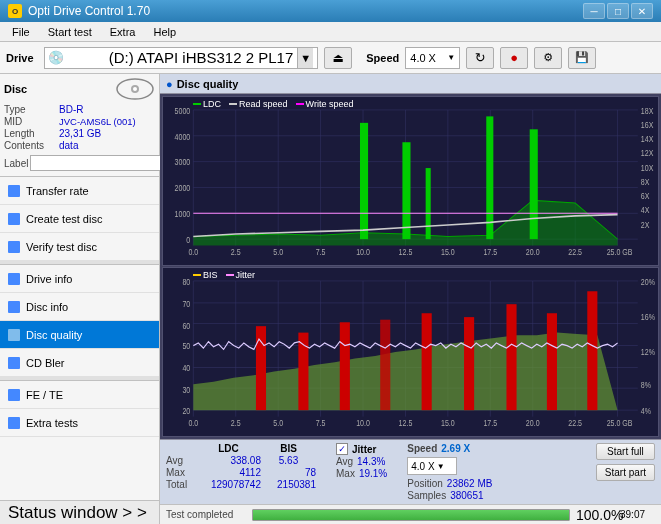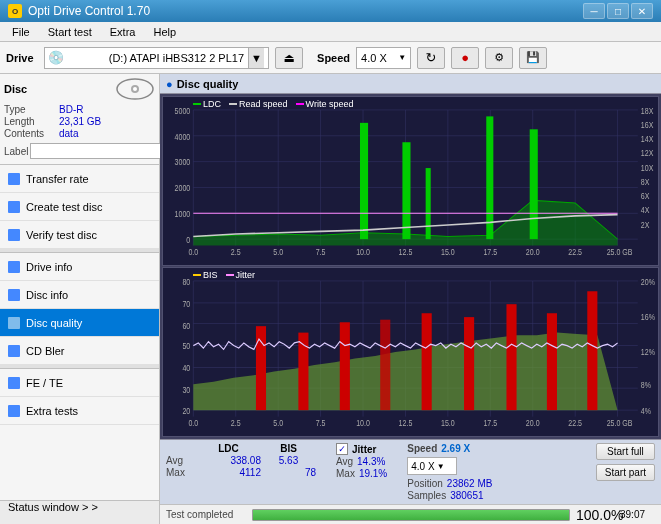--- a/index.html
+++ b/index.html
@@ -13,21 +13,21 @@
     .titlebar-btn { width: 22px; height: 16px; background: rgba(255,255,255,0.2); border: 1px solid rgba(255,255,255,0.3); color: white; font-size: 10px; cursor: pointer; display: flex; align-items: center; justify-content: center; border-radius: 2px; }
 
     
     .menubar { background: #f0f0f0; border-bottom: 1px solid #c0c0c0; height: 20px; display: flex; align-items: center; padding: 0 4px; gap: 2px; }
     .menu-item { padding: 2px 8px; font-size: 11px; cursor: pointer; border-radius: 2px; }
 
     
     .drivebar { background: #f5f5f5; border-bottom: 1px solid #c0c0c0; height: 32px; display: flex; align-items: center; padding: 2px 6px; gap: 6px; }
     .drive-label { font-size: 11px; font-weight: bold; margin-right: 4px; }
     .drive-select { display: flex; align-items: center; background: white; border: 1px solid #adadad; height: 22px; min-width: 200px; padding: 0 4px; gap: 4px; }
-    .drive-select-text { font-size: 11px; flex: 1; padding-left: 40px; }
+    .drive-select-text { font-size: 15px; flex: 1; padding-left: 40px; }
     .drive-dropdown-btn { width: 16px; height: 100%; display: flex; align-items: center; justify-content: center; background: #e0e0e0; border-left: 1px solid #adadad; cursor: pointer; }
     .eject-btn { width: 28px; height: 22px; background: #e8e8e8; border: 1px solid #adadad; display: flex; align-items: center; justify-content: center; cursor: pointer; font-size: 12px; border-radius: 2px; }
     .speed-label { font-size: 11px; font-weight: bold; margin-left: 8px; }
     .speed-select { background: white; border: 1px solid #adadad; height: 22px; padding: 0 4px; font-size: 11px; width: 55px; display: flex; align-items: center; gap: 2px; }
     .toolbar-btn { width: 28px; height: 22px; background: #e8e8e8; border: 1px solid #adadad; display: flex; align-items: center; justify-content: center; cursor: pointer; border-radius: 2px; font-size: 14px; }
 
     
     .main { display: flex; height: calc(524px - 22px - 20px - 32px); }
 
     
@@ -46,21 +46,21 @@
     .label-input { flex: 1; height: 16px; border: 1px solid #adadad; background: white; padding: 0 2px; font-size: 10px; }
     .label-edit-btn { width: 18px; height: 18px; background: #e8e8e8; border: 1px solid #adadad; display: flex; align-items: center; justify-content: center; cursor: pointer; font-size: 9px; }
 
     
     .nav-items { flex: 1; }
     .nav-item { height: 28px; display: flex; align-items: center; padding: 0 8px; gap: 6px; cursor: pointer; font-size: 11px; border-bottom: 1px solid #e0e0e0; }
     .nav-item.active { background: #0078d7; color: white; }
     .nav-separator { height: 4px; background: #e0e0e0; border-bottom: 1px solid #c0c0c0; }
 
     
-    .status-window-btn { height: 24px; display: flex; align-items: flex-start; padding: 0 8px; cursor: pointer; font-size: 11px; border-top: 1px solid #c0c0c0; background: #ebebeb; }
+    .status-window-btn { height: 24px; display: flex; align-items: center; padding: 0 8px; cursor: pointer; font-size: 17px; border-top: 1px solid #c0c0c0; background: #ebebeb; }
 
     
     .content { flex: 1; display: flex; flex-direction: column; background: #404060; }
     
     
     .quality-header { background: #d0d8e8; border-bottom: 1px solid #9090a0; height: 20px; display: flex; align-items: center; padding: 0 6px; gap: 4px; }
     .quality-title { font-size: 11px; font-weight: bold; color: #000; }
     .quality-icon { font-size: 11px; }
     
     
@@ -140,20 +140,24 @@
           <svg width="38" height="22" viewBox="0 0 38 22">
             <ellipse cx="19" cy="11" rx="18" ry="10" fill="none" stroke="#888" stroke-width="1.5"></ellipse>
             <ellipse cx="19" cy="11" rx="4" ry="4" fill="#aaa"></ellipse>
             <ellipse cx="19" cy="11" rx="2" ry="2" fill="white"></ellipse>
           </svg>
         </div>
       </div>
       <div class="disc-field">
         <span class="disc-field-label">Type</span>
         <span class="disc-field-value">BD-R</span>
+      </div>
+      <div class="disc-field">
+        <span class="disc-field-label">MID</span>
+        <span class="disc-field-value" style="font-size:9.5px;">JVC-AMS6L (001)</span>
       </div>
       <div class="disc-field">
         <span class="disc-field-label">Length</span>
         <span class="disc-field-value">23,31 GB</span>
       </div>
       <div class="disc-field">
         <span class="disc-field-label">Contents</span>
         <span class="disc-field-value data">data</span>
       </div>
       <div class="label-row">
@@ -389,20 +393,25 @@
         <div style="display:flex; gap:0px; align-items:center;">
           <div style="width:30px; font-size:10px; color:#444;">Avg</div>
           <div style="width:65px; text-align:right; font-size:10px; color:#0000cc;">338.08</div>
           <div style="width:55px; text-align:center; font-size:10px; color:#0000cc;">5.63</div>
         </div>
         <div style="display:flex; gap:0px; align-items:center;">
           <div style="width:30px; font-size:10px; color:#444;">Max</div>
           <div style="width:65px; text-align:right; font-size:10px; color:#0000cc;">4112</div>
           <div style="width:55px; text-align:right; font-size:10px; color:#0000cc;">78</div>
         </div>
+        <div style="display:flex; gap:0px; align-items:center;">
+          <div style="width:30px; font-size:10px; color:#444;">Total</div>
+          <div style="width:65px; text-align:right; font-size:10px; color:#0000cc;">129078742</div>
+          <div style="width:55px; text-align:right; font-size:10px; color:#0000cc;">2150381</div>
+        </div>
       </div>
 
       <div style="display:flex; flex-direction:column; gap:1px; margin-left:8px;">
         <div style="display:flex; align-items:center; gap:4px;">
           <div style="width:12px; height:12px; border:1px solid #888; background:white; display:flex; align-items:center; justify-content:center; font-size:9px; color:#0000cc;">✓</div>
           <span style="font-size:10px; font-weight:bold;">Jitter</span>
         </div>
         <div style="font-size:10px; color:#444; display:flex; gap:4px;">
           <span>Avg</span>
           <span style="color:#0000cc;">14.3%</span>

